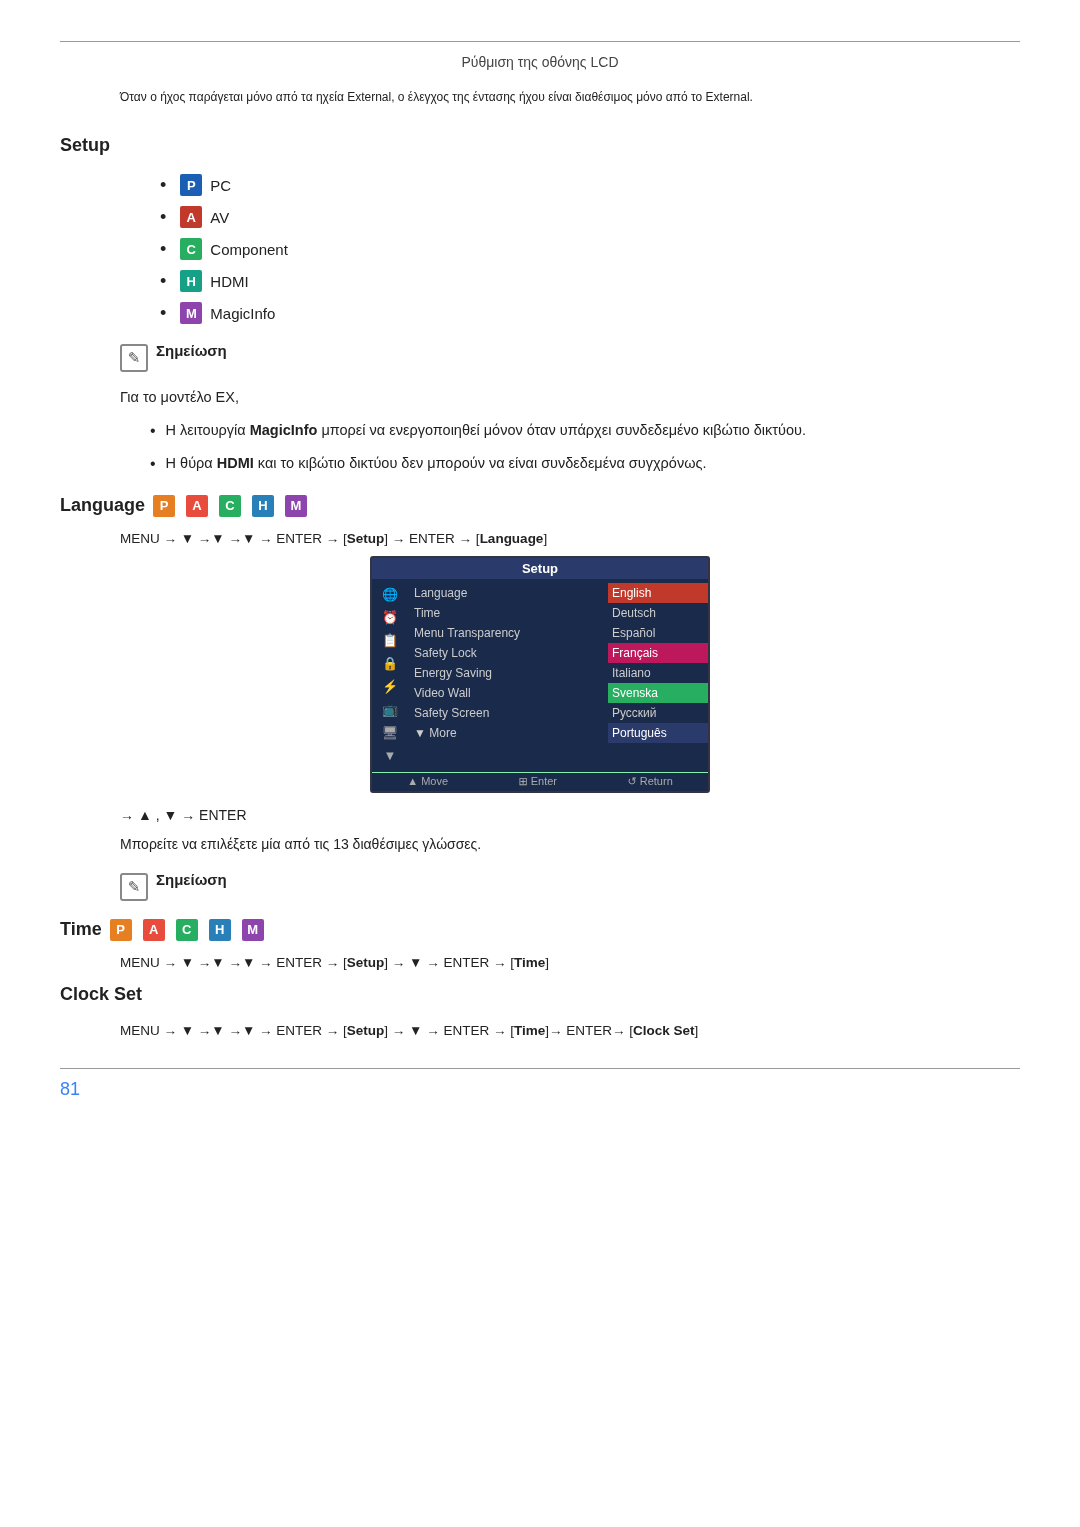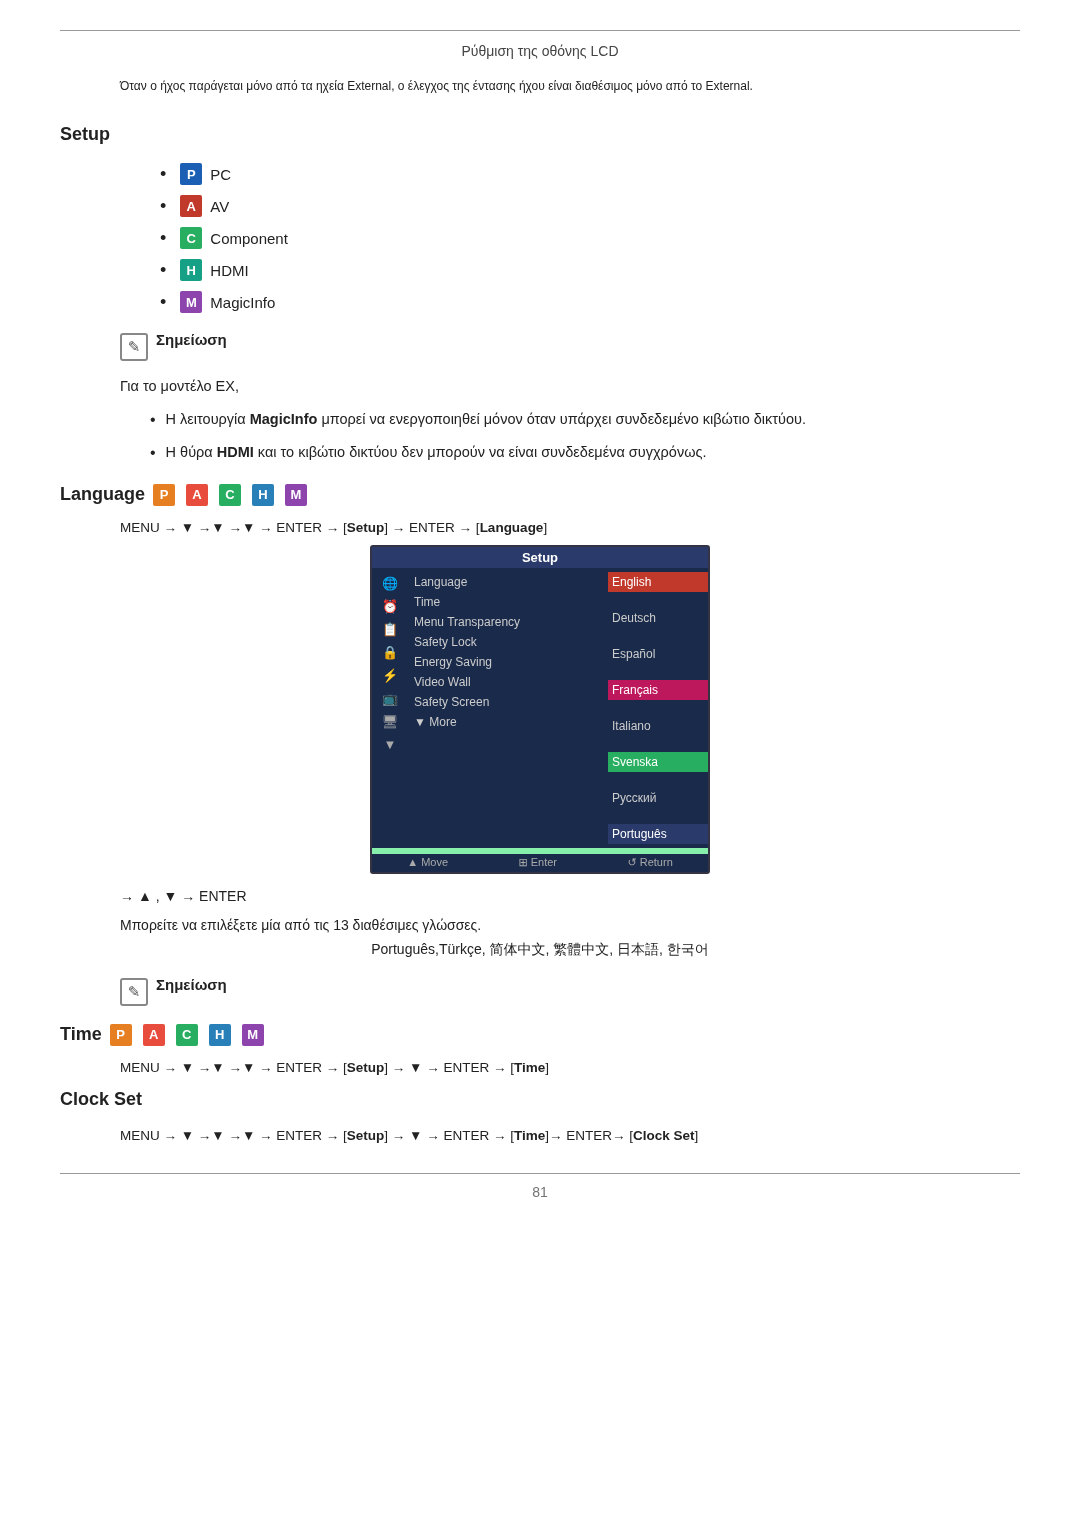--- a/index.html
+++ b/index.html
@@ -7,21 +7,21 @@
       width: 1080px;
       min-height: 1527px;
       background: #fff;
       font-family: Arial, sans-serif;
       font-size: 15px;
       color: #222;
       position: relative;
     }
     .page-container {
       width: 960px;
-      margin: 0 auto;
+      margin: 11px auto;
       padding: 30px 0 60px 0;
     }
     .top-rule {
       border-top: 1px solid #999;
       margin-bottom: 12px;
     }
     .page-header {
       text-align: center;
       font-size: 14px;
       color: #444;
@@ -193,21 +193,21 @@
       color: #ccc;
       padding: 2px 6px;
       height: 20px;
       display: flex;
       align-items: center;
     }
     .menu-values-col {
       width: 100px;
       display: flex;
       flex-direction: column;
-      gap: 16px;
+      gap: 0;
     }
     .menu-value-item {
       font-size: 12px;
       color: #ccc;
       padding: 2px 4px;
       height: 20px;
       display: flex;
       align-items: center;
     }
     .menu-value-selected {
@@ -225,21 +225,21 @@
     .menu-value-blue {
       background: #be185d;
       color: #fff;
     }
     .menu-footer {
       background: #1a2a4a;
       color: #aaa;
       font-size: 11px;
       text-align: center;
       padding: 2px 0 3px 0;
-      border-top: 6px solid #86efac;
+      border-top: 1px solid #86efac;
       display: flex;
       justify-content: space-around;
     }
 
     .arrow-line {
       font-size: 14px;
       margin: 4px 60px 10px 60px;
     }
     .available-languages {
       margin: 4px 60px 14px 60px;
@@ -248,23 +248,22 @@
     }
     .available-languages .lang-line {
       text-align: center;
     }
 
     .bottom-rule {
       border-bottom: 1px solid #999;
       margin-top: 30px;
     }
     .page-number {
-      text-align: center;
-      font-size: 14px;
-      color: #737373;
+      font-size: 18px;
+      color: #3b82f6;
       margin-top: 10px;
     }
 
     
     .time-section { margin-top: 18px; }
     .clock-section { margin-top: 14px; }
   </style>
 </head>
 <body>
 
@@ -374,21 +373,20 @@
       <span>▲ Move</span>
       <span>⊞ Enter</span>
       <span>↺ Return</span>
     </div>
   </div>
 
   <div class="arrow-line">→ ▲ , ▼ → ENTER</div>
 
   <div class="available-languages">
     <div>Μπορείτε να επιλέξετε μία από τις 13 διαθέσιμες γλώσσες.</div>
-    <div class="lang-line">Português,Türkçe, 简体中文,  繁體中文, 日本語, 한국어</div>
   </div>
 
   <div class="note-box">
     <div class="note-icon">✎</div>
     <div class="note-label">Σημείωση</div>
   </div>
 
   <div class="time-section">
     <div style="display:flex; align-items:center; margin-bottom:14px;">
       <span class="section-heading-inline">Time</span>

